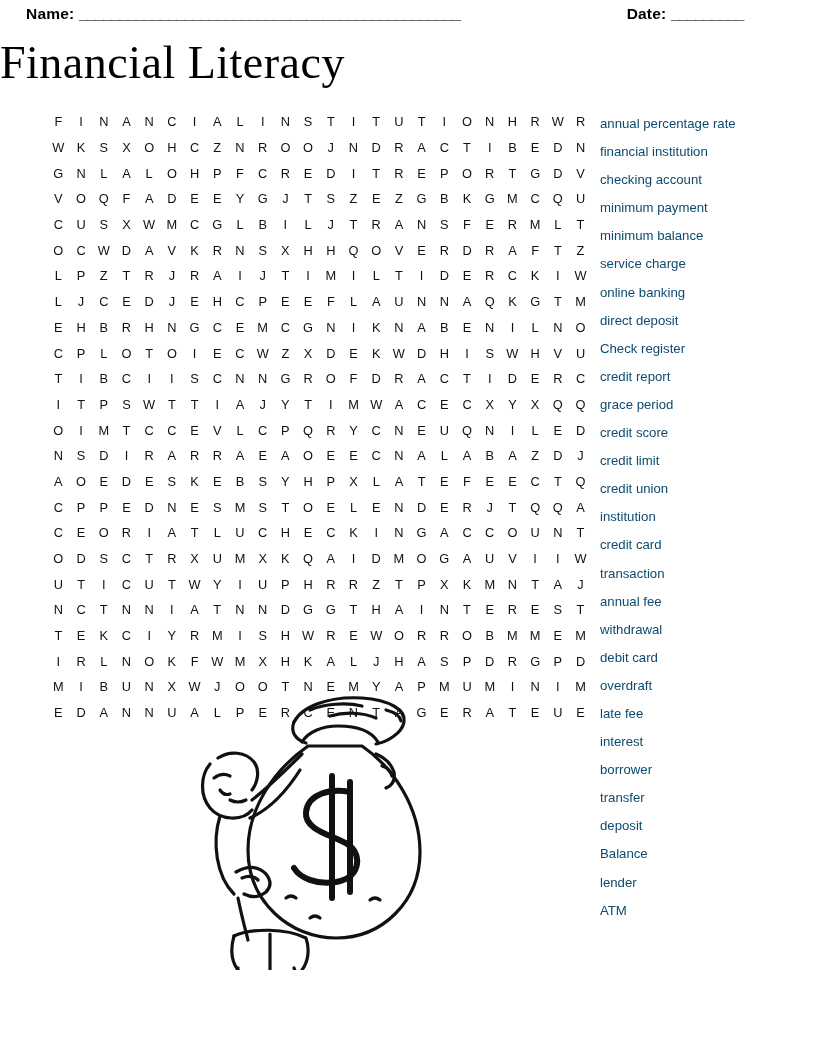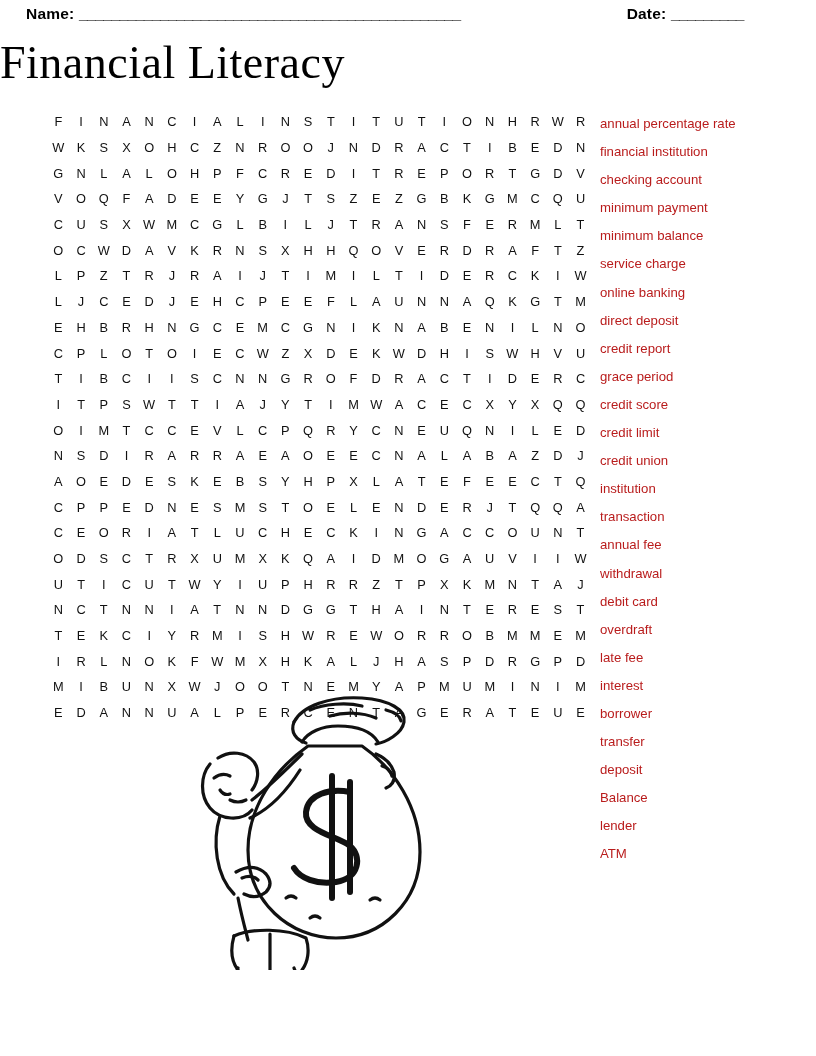--- a/index.html
+++ b/index.html
@@ -78,21 +78,21 @@
   
   .wordlist {
     position: absolute;
     top: 110px;
     left: 600px;
     width: 200px;
   }
   .word {
     font-size: 13.2px;
     line-height: 28.1px;
-    color: #b91c1c;
+    color: #0c4a6e;
     white-space: nowrap;
   }
 
   
   .illustration {
     position: absolute;
     left: 190px;
     top: 650px;
     width: 260px;
     height: 320px;
@@ -746,26 +746,28 @@
 
   <div class="wordlist" id="wordlist">
       <div class="word">annual percentage rate</div>
       <div class="word">financial institution</div>
       <div class="word">checking account</div>
       <div class="word">minimum payment</div>
       <div class="word">minimum balance</div>
       <div class="word">service charge</div>
       <div class="word">online banking</div>
       <div class="word">direct deposit</div>
+      <div class="word">Check register</div>
       <div class="word">credit report</div>
       <div class="word">grace period</div>
       <div class="word">credit score</div>
       <div class="word">credit limit</div>
       <div class="word">credit union</div>
       <div class="word">institution</div>
+      <div class="word">credit card</div>
       <div class="word">transaction</div>
       <div class="word">annual fee</div>
       <div class="word">withdrawal</div>
       <div class="word">debit card</div>
       <div class="word">overdraft</div>
       <div class="word">late fee</div>
       <div class="word">interest</div>
       <div class="word">borrower</div>
       <div class="word">transfer</div>
       <div class="word">deposit</div>

